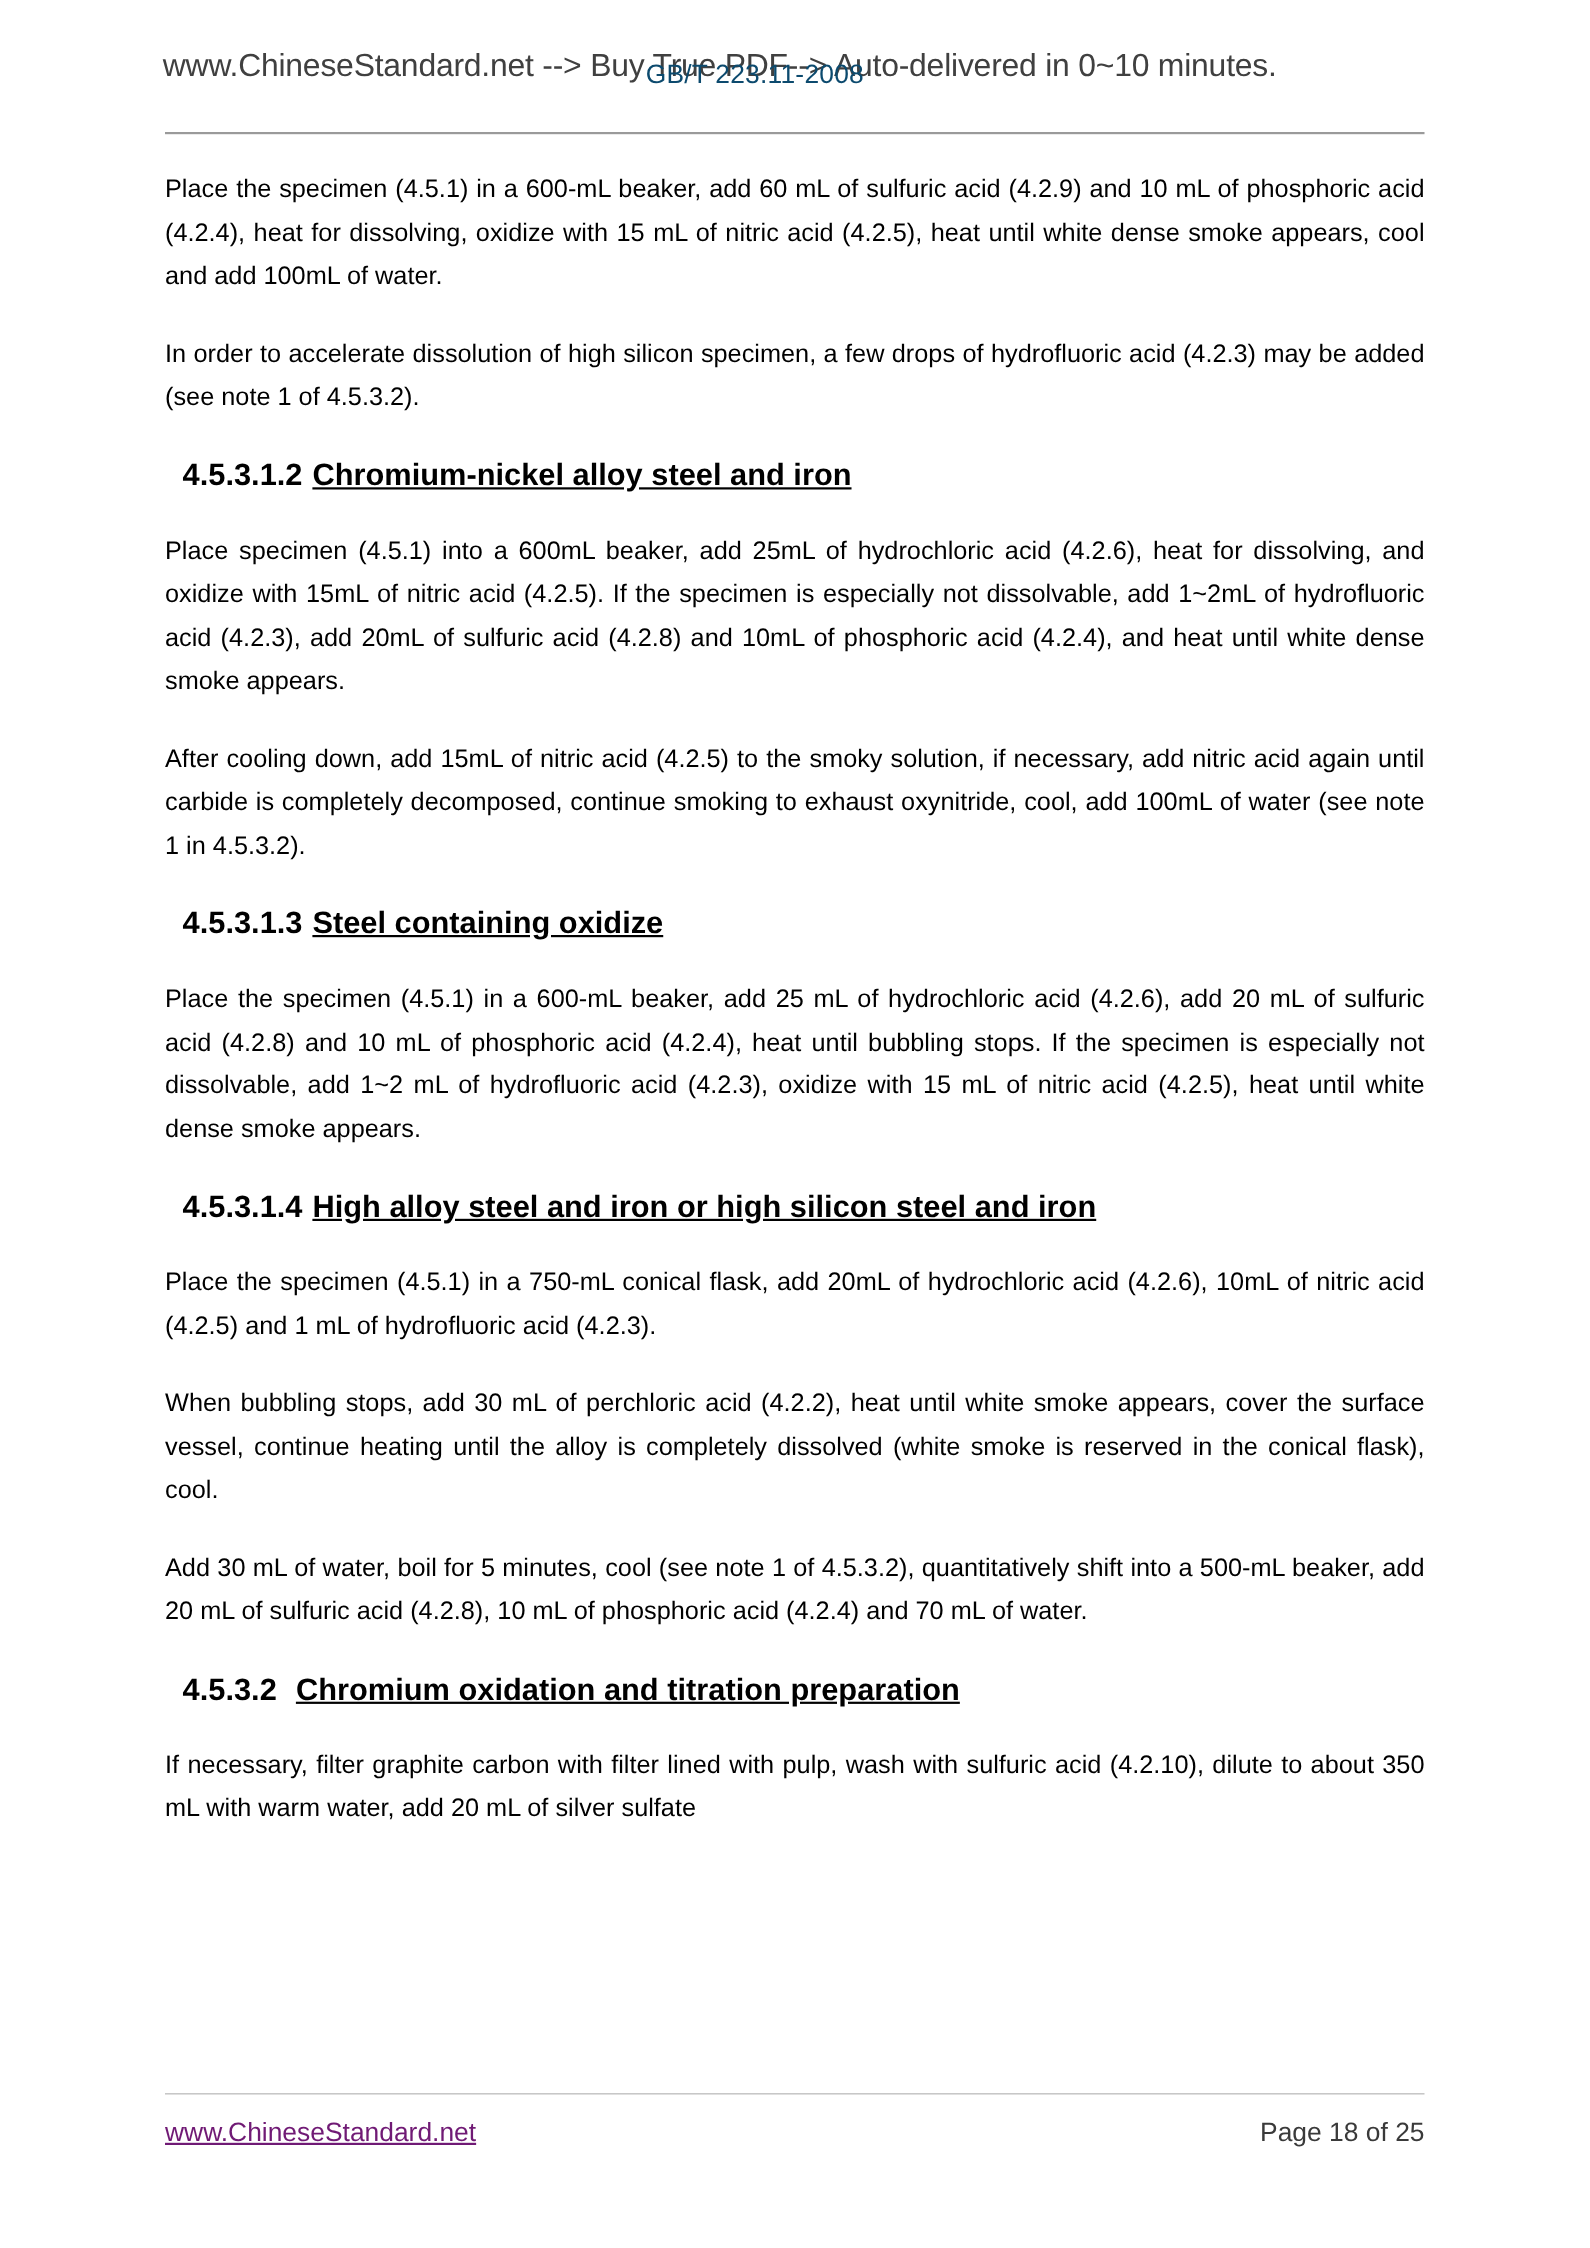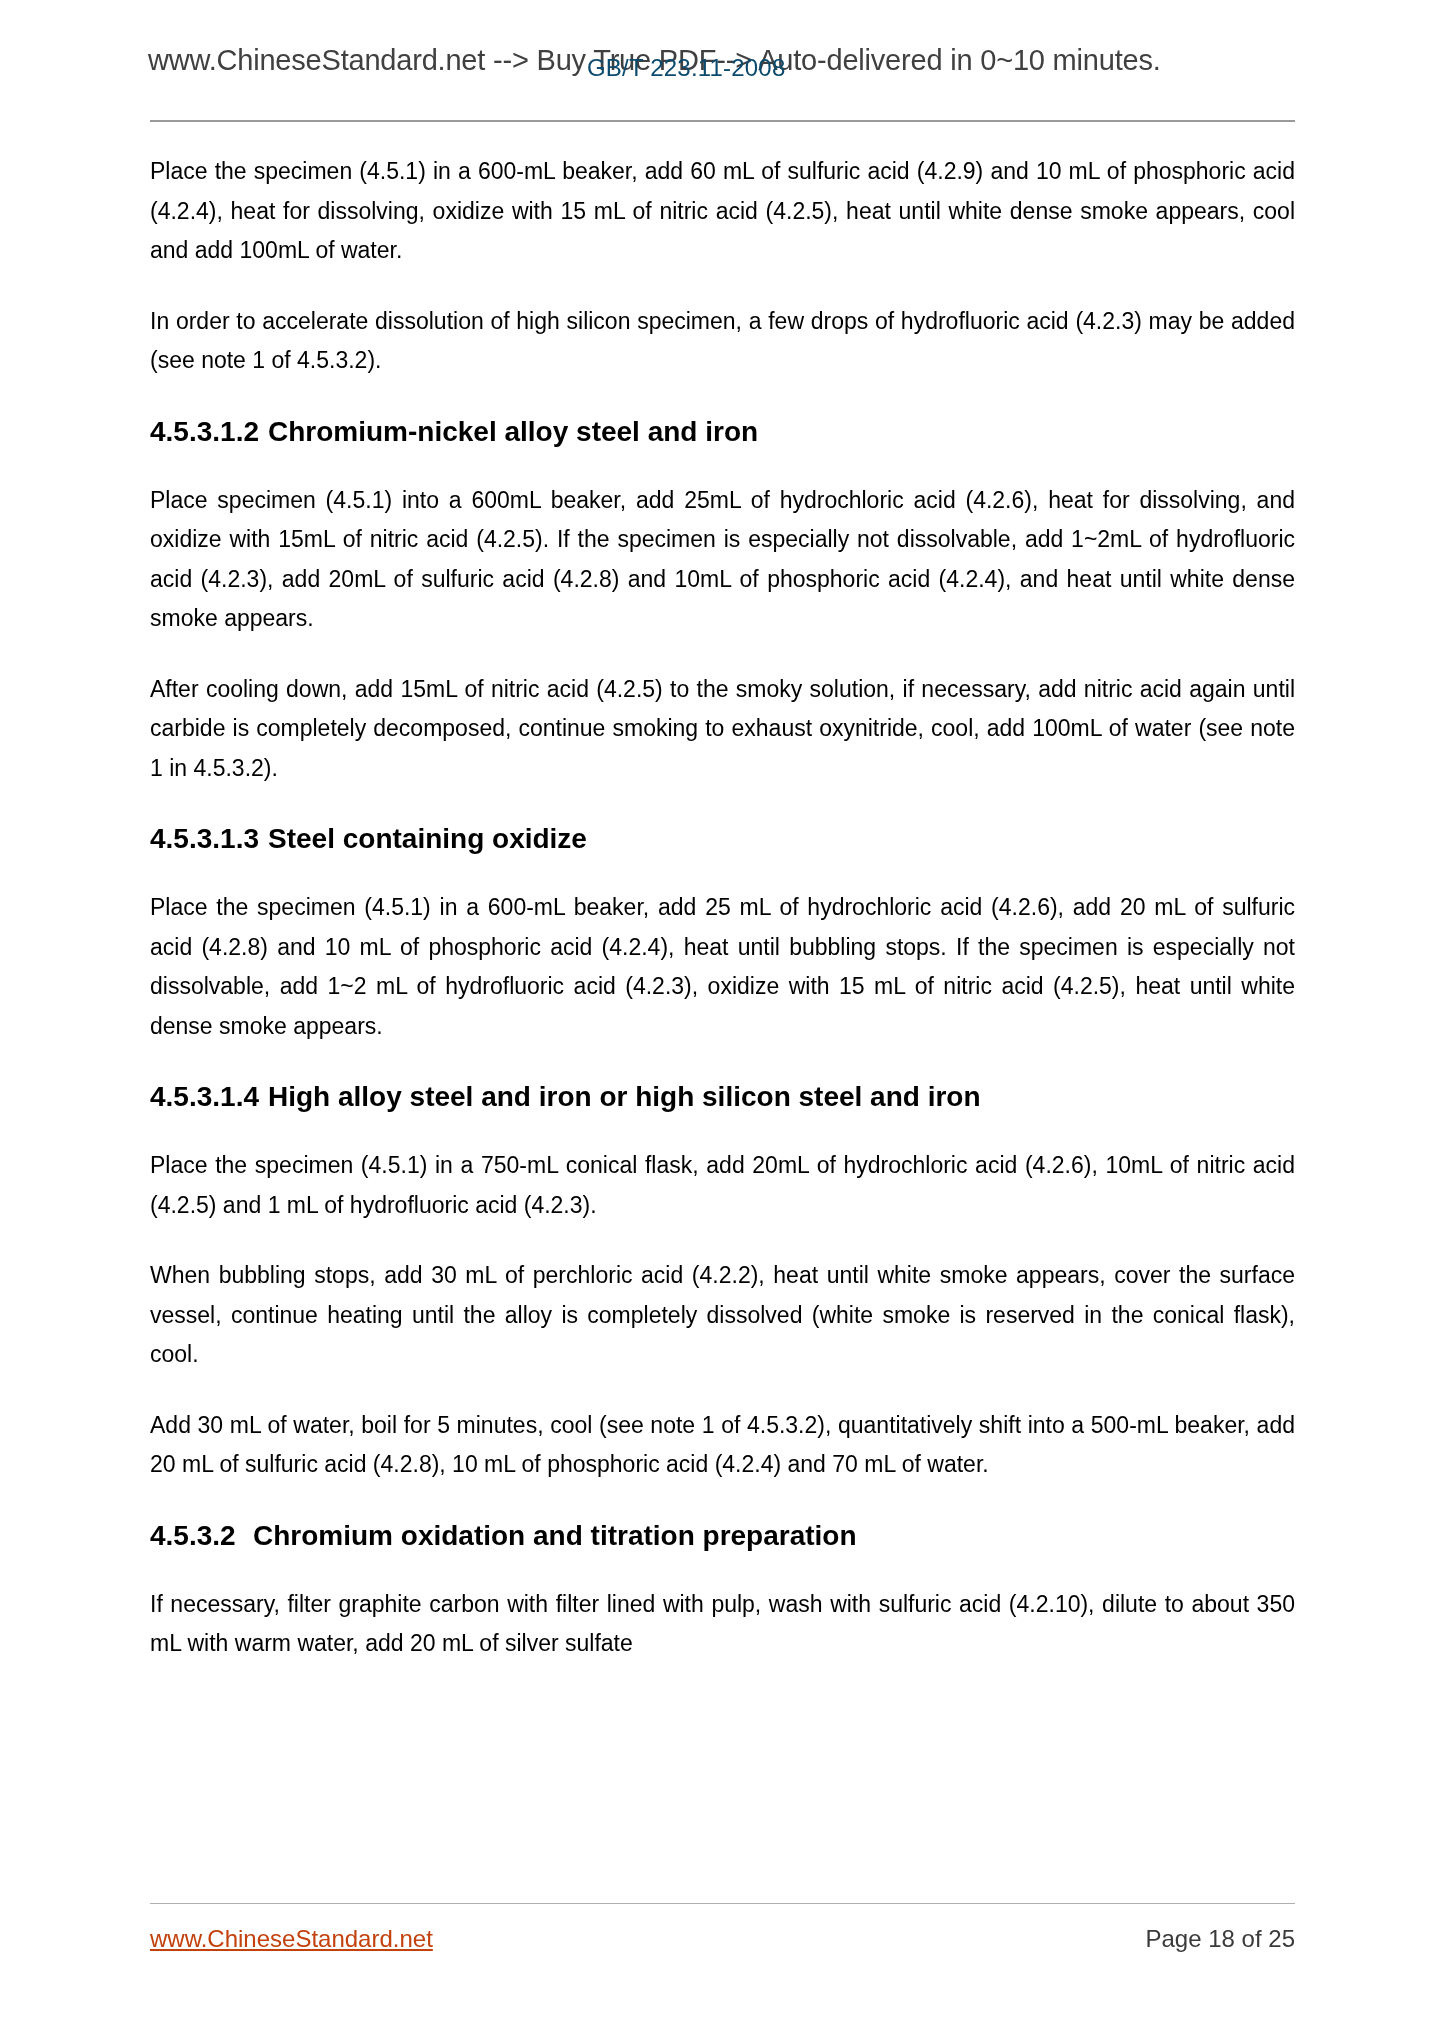--- a/index.html
+++ b/index.html
@@ -67,25 +67,26 @@
     font-size: 23px;
     line-height: 39.5px;
     text-align: justify;
     text-justify: inter-word;
     color: #000000;
   }
   p.para.last {
     margin-bottom: 16px;
   }
   h3.heading {
-    margin: 8px 0 30px 0;
+    margin: 8px 0 30px 16px;
     font-size: 28px;
     line-height: 39px;
     font-weight: bold;
     color: #000000;
+    text-decoration: underline;
   }
   h3.heading .hnum {
     display: inline-block;
     min-width: 118px;
   }
   h3.heading.tight .hnum {
     min-width: 103px;
   }
 
   
@@ -103,21 +104,21 @@
     top: 1925px;
     width: 1145px;
     display: flex;
     justify-content: space-between;
     align-items: baseline;
     font-size: 24px;
     color: #4d4d4d;
   }
   .footer-left {
     text-decoration: underline;
-    color: #c2410c;
+    color: #701a75;
     white-space: nowrap;
   }
   .footer-right {
     white-space: nowrap;
     color: #3a3a3a;
   }
   .footer-right b {
     font-weight: normal;
   }
 </style>

